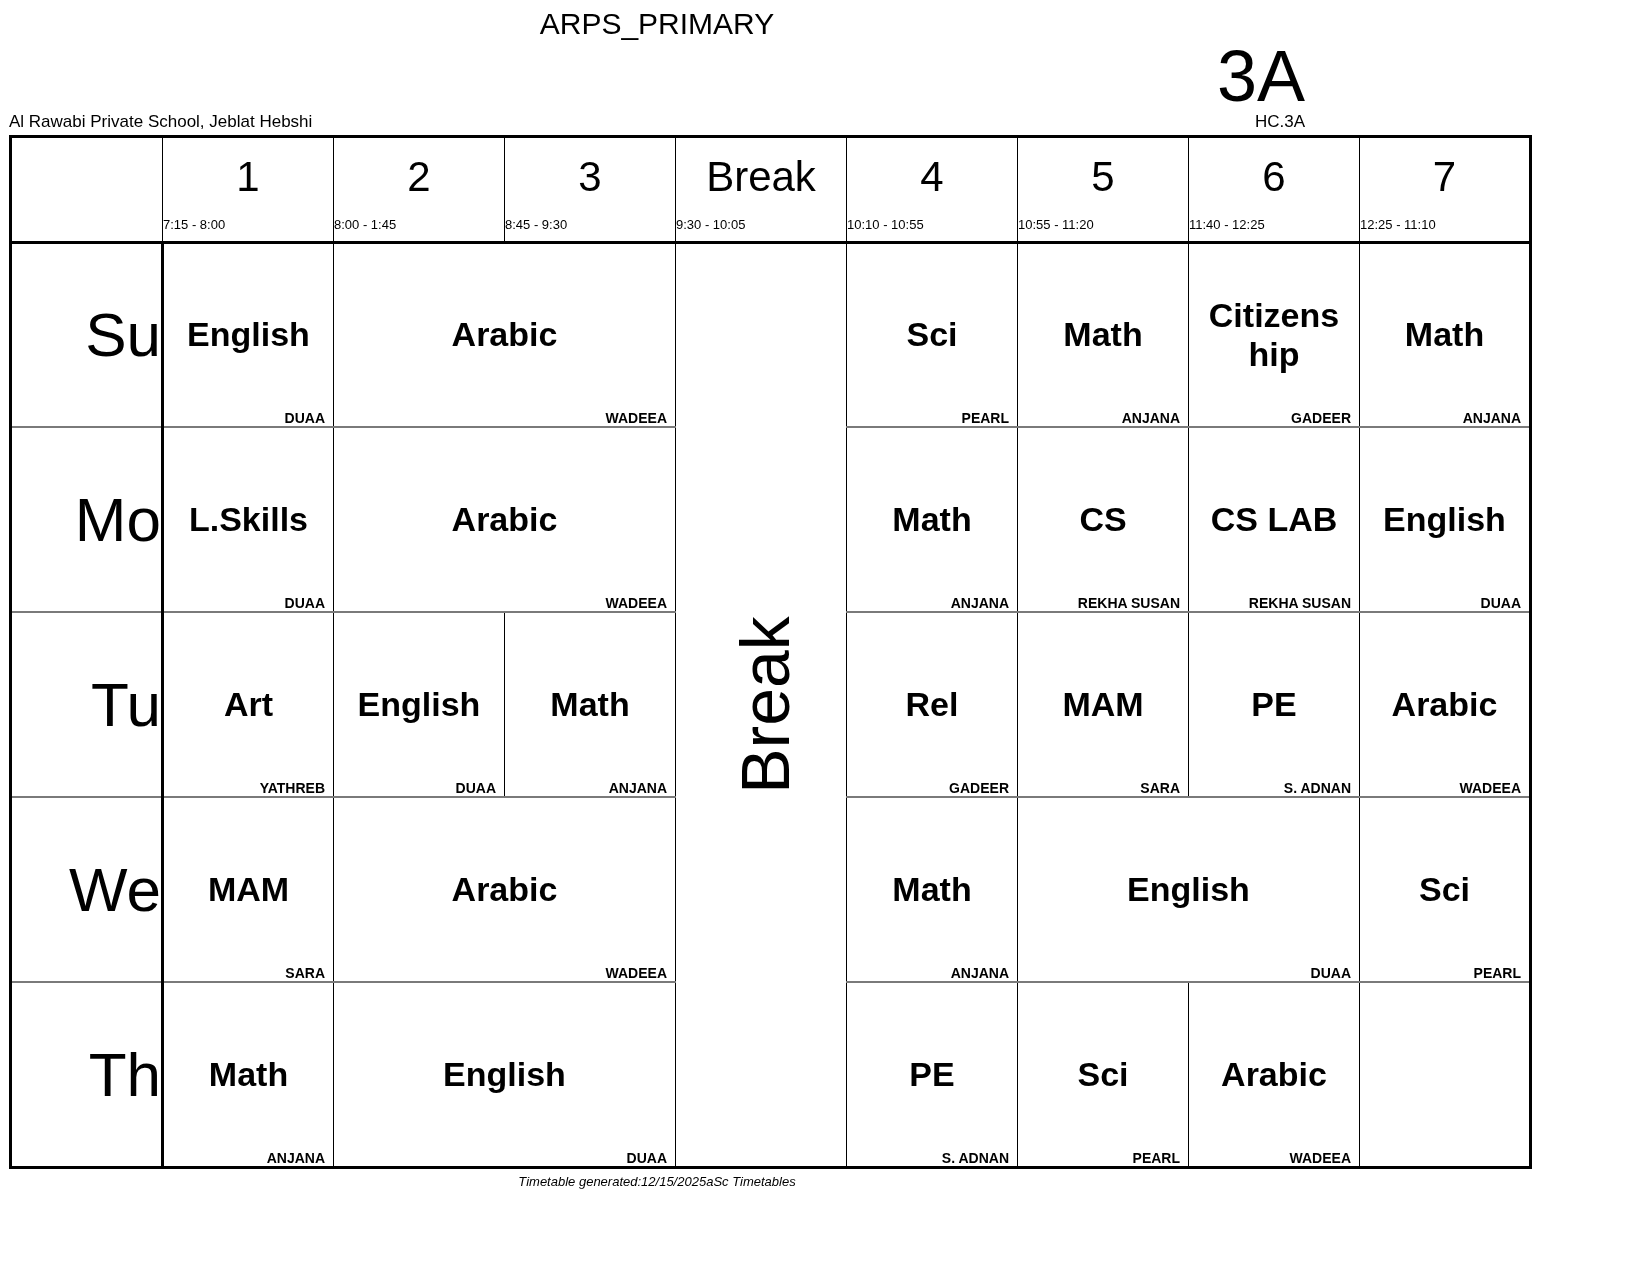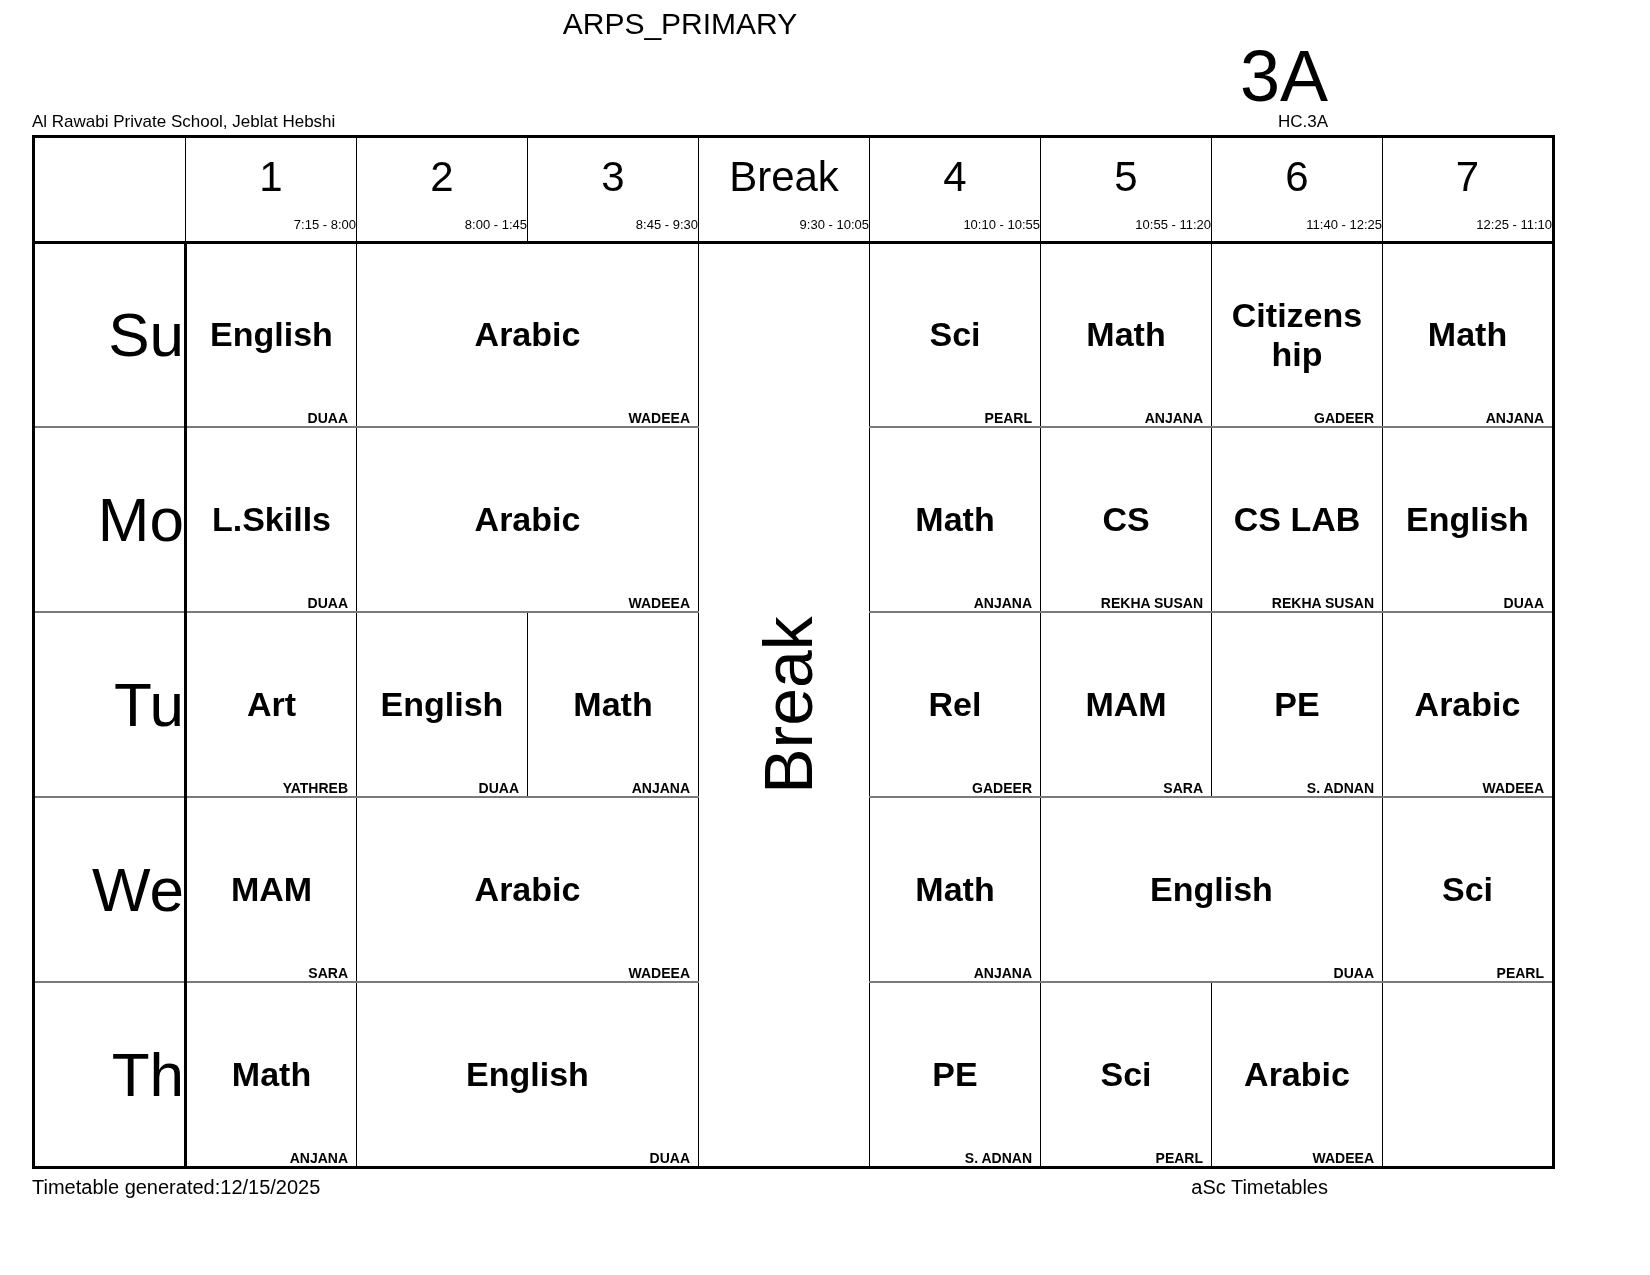--- a/index.html
+++ b/index.html
@@ -2,21 +2,21 @@
 <html><head>
 <meta charset="utf-8">
 <style>
   html,body { margin:0; padding:0; }
   body {
     width:1650px; height:1275px;
     background:#ffffff; color:#000000;
     font-family:"Liberation Sans", sans-serif;
     overflow:hidden;
   }
-  .content { margin:0 32px; width:1296px; }
+  .content { margin:0 9px; width:1296px; }
 
   .main-title { padding-top:6px; font-size:30px; line-height:1.2; text-align:center; }
   .class-title { font-size:72px; line-height:0.95; text-align:right; }
   .meta-row {
     display:flex; justify-content:space-between; align-items:flex-end;
     font-size:17px; line-height:1.2; padding-bottom:2px; margin-top:2px;gap:48px;
   }
 
   table.timetable {
     border-collapse:collapse; table-layout:fixed;
@@ -30,21 +30,21 @@
     border-bottom:3px solid #000;
   }
   .corner-cell { border-right:3px solid #000; }
 
   .period-header { vertical-align:bottom; }
   .ph-wrap { display:flex; flex-direction:column; height:103px; }
   .ph-num {
     flex:1; display:flex; align-items:center; justify-content:center;
     font-size:42px; line-height:1;
   }
-  .ph-time { text-align:right; font-size:13px; padding-bottom:9px; }
+  .ph-time { text-align:left; font-size:13px; padding-bottom:9px; }
 
   .day-row { height:185px; }
   .day-row td {
     border-top:2px solid #7a7a7a; border-bottom:2px solid #7a7a7a;
     border-left:1px solid #000; border-right:1px solid #000;
   }
   .day-cell {
     border-right:3px solid #000 !important;
     text-align:right; vertical-align:middle;
     font-size:62px; line-height:1;
@@ -59,22 +59,22 @@
     position:absolute; right:8px; bottom:0;
     font-size:14px; font-weight:bold; white-space:nowrap;
   }
   .break-cell { text-align:center; vertical-align:middle; }
   .break-text {
     display:inline-block; transform:rotate(-90deg);
     font-size:68px; line-height:1; white-space:nowrap;
   }
 
   .footer-row {
-    display:flex; justify-content:space-between;
-    font-size:20px; line-height:1.3; margin-top:5px;
+    display:flex; justify-content:center;
+    font-size:13px; line-height:1.3; margin-top:5px;font-style:italic;
   }
 </style>
 </head>
 <body>
 
 <div class="content">
   <div class="main-title">ARPS_PRIMARY</div>
   <div class="class-title">3A</div>
   <div class="meta-row">
     <span>Al Rawabi Private School, Jeblat Hebshi</span>

